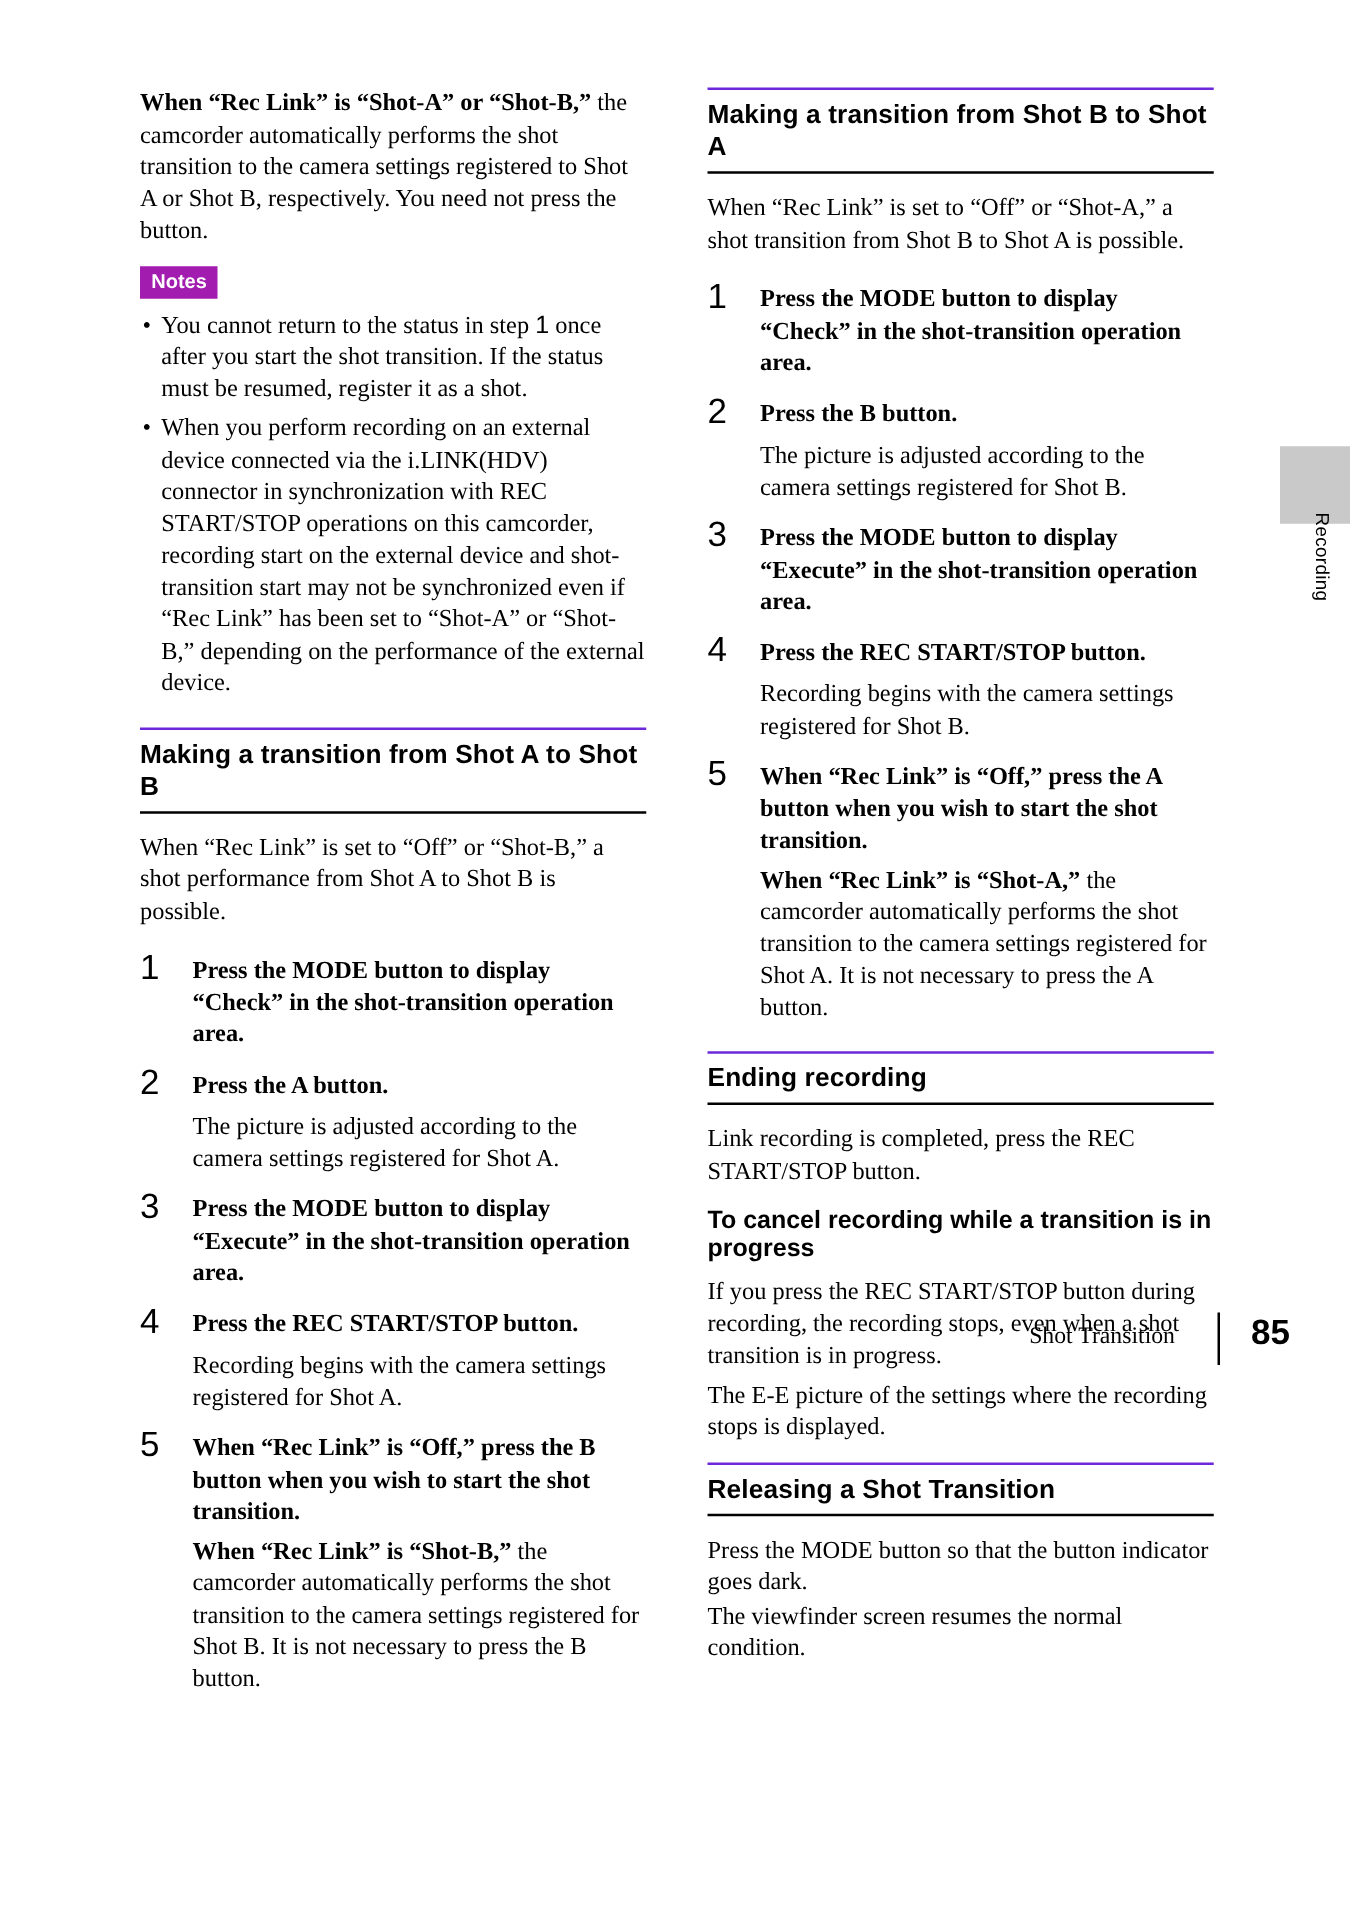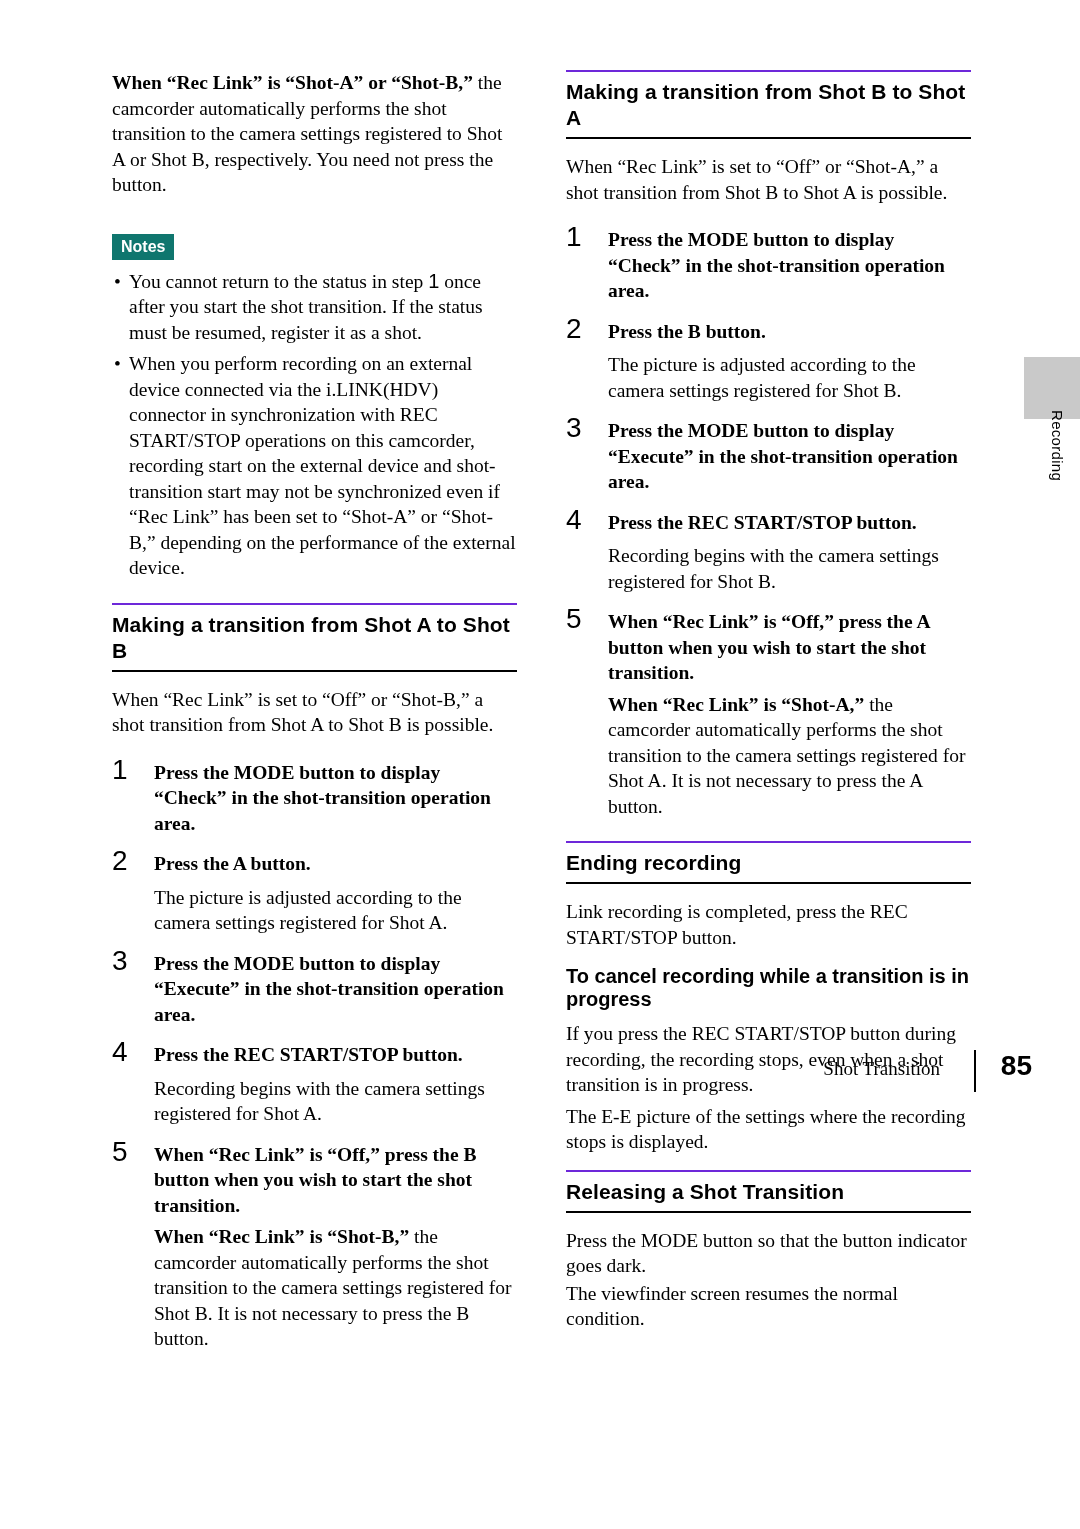--- a/index.html
+++ b/index.html
@@ -61,28 +61,27 @@
     font-family: "Liberation Sans", sans-serif;
     font-weight: bold;
     font-size: 20px;
     line-height: 23px;
     margin: 0;
   }
 
   
   .notes-badge {
     display: inline-block;
-    background: #0f766e;
+    background: #a21caf;
     color: #ffffff;
     font-family: "Liberation Sans", sans-serif;
     font-weight: bold;
     font-size: 16px;
     line-height: 16px;
     padding: 5px 9px 5px 9px;
-    margin-top: 21px;
   }
 
   
   .note-item {
     position: relative;
     padding-left: 17px;
     font-family: "Liberation Serif", serif;
     font-size: 19.5px;
     line-height: 25.5px;
   }
@@ -208,21 +207,21 @@
     <div class="note-item">
       <span class="bullet">•</span><span>When you perform recording on an external device connected via the i.LINK(HDV) connector in synchronization with REC START/STOP operations on this camcorder, recording start on the external device and shot-transition start may not be synchronized even if “Rec Link” has been set to “Shot-A” or “Shot-B,” depending on the performance of the external device.</span>
     </div>
 
     <div class="gap-l"></div>
 
     <div class="section-head">Making a transition from Shot A to Shot B</div>
 
     <div class="gap-m"></div>
 
-    <p class="body-text">When “Rec Link” is set to “Off” or “Shot-B,” a shot transition from Shot A to Shot B is possible.</p>
+    <p class="body-text">When “Rec Link” is set to “Off” or “Shot-B,” a shot performance from Shot A to Shot B is possible.</p>
 
     <div class="gap-l"></div>
 
     <div class="step">
       <span class="num">1</span>
       <span class="step-title">Press the MODE button to display “Check” in the shot-transition operation area.</span>
     </div>
 
     <div class="gap-m"></div>
 

